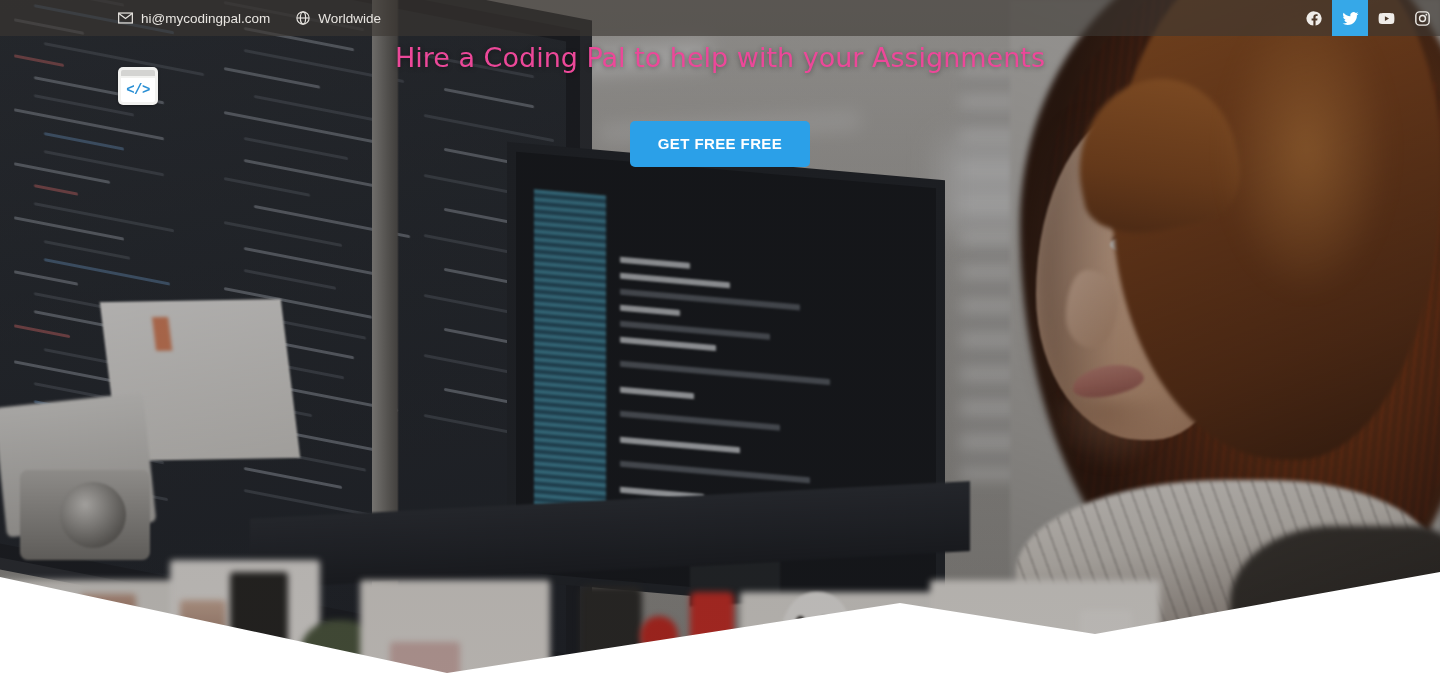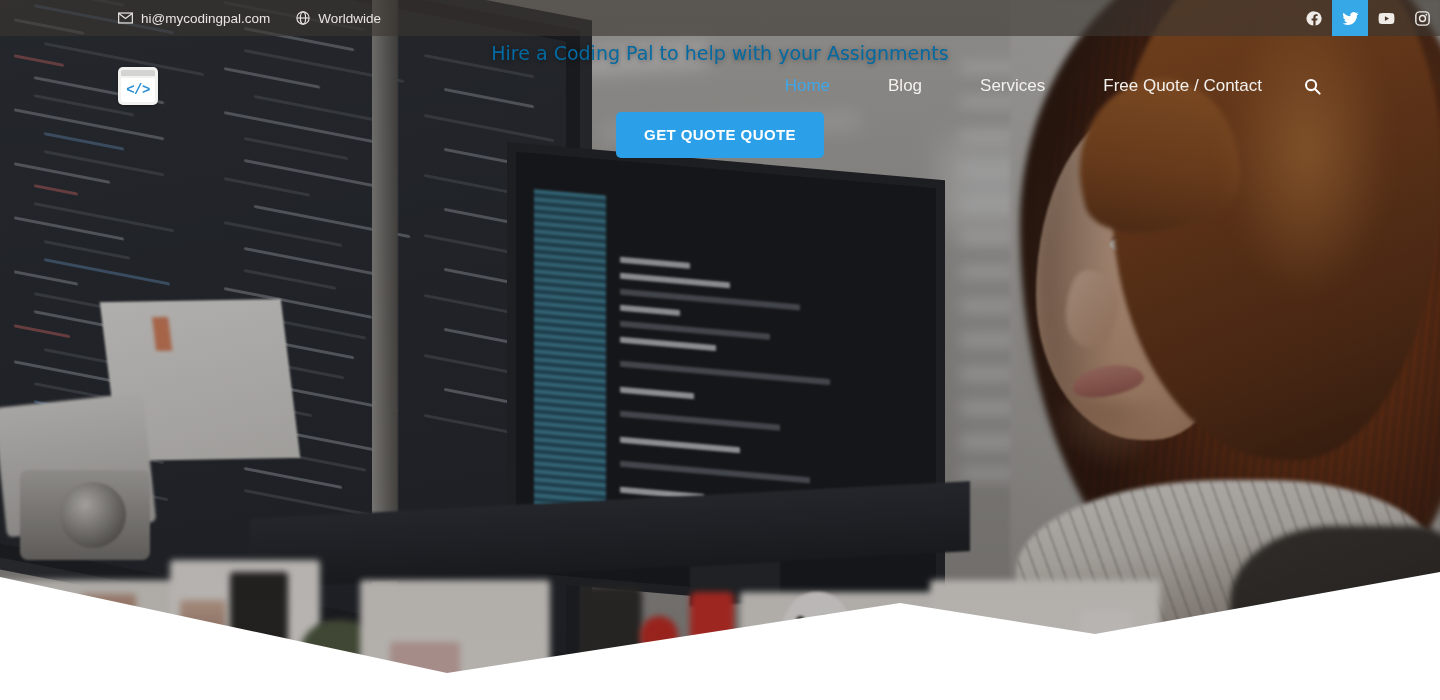--- a/index.html
+++ b/index.html
@@ -316,21 +316,21 @@
     z-index:9; pointer-events:none;
   }
   .hero-title {
     margin-top:264px;
     color:#ffffff; font-size:49px; font-weight:300; letter-spacing:-.3px;
     text-shadow:0 1px 6px rgba(0,0,0,.35);
     font-family:"DejaVu Sans", sans-serif;
   }
   .hero-sub {
     margin-top:42px;
-    color:#0369a1; font-size:19px; font-weight:400;
+    color:#ec4899; font-size:27px; font-weight:400;
     text-shadow:0 1px 5px rgba(0,0,0,.38);
     font-family:"DejaVu Sans", sans-serif;
   }
   .hero-cta {
     margin-top:48px; pointer-events:auto;
     background:#2ba0e8; color:#ffffff;
     border:none; border-radius:5px;
     padding:0 28px; height:46px; line-height:46px;
     font-size:15px; font-weight:bold; letter-spacing:.4px;
     font-family:"Liberation Sans", sans-serif;
@@ -547,32 +547,20 @@
     </div>
   </div>
 
   <div class="nav">
     <a class="brand">
       <span class="logo-mark">
         <span class="logo-bar"></span>
         <span class="logo-body">&lt;/&gt;</span>
       </span>
     </a>
-    <div class="nav-menu">
-      <a class="nav-link active">Home</a>
-      <a class="nav-link">Blog</a>
-      <a class="nav-link">Services</a>
-      <a class="nav-link">Free Quote / Contact</a>
-      <a class="nav-search">
-        <svg width="19" height="19" viewBox="0 0 24 24" fill="none" stroke="currentColor" stroke-width="2.6" stroke-linecap="round">
-          <circle cx="10.2" cy="10.2" r="6.4"></circle>
-          <path d="M15.2 15.2 L21 21"></path>
-        </svg>
-      </a>
-    </div>
   </div>
 
   <div class="hero-copy">
     <p class="hero-sub">Hire a Coding Pal to help with your Assignments</p>
-    <button class="hero-cta">GET QUOTE QUOTE</button>
+    <button class="hero-cta">GET FREE FREE</button>
   </div>
 
 </div>
 
 </body></html>

